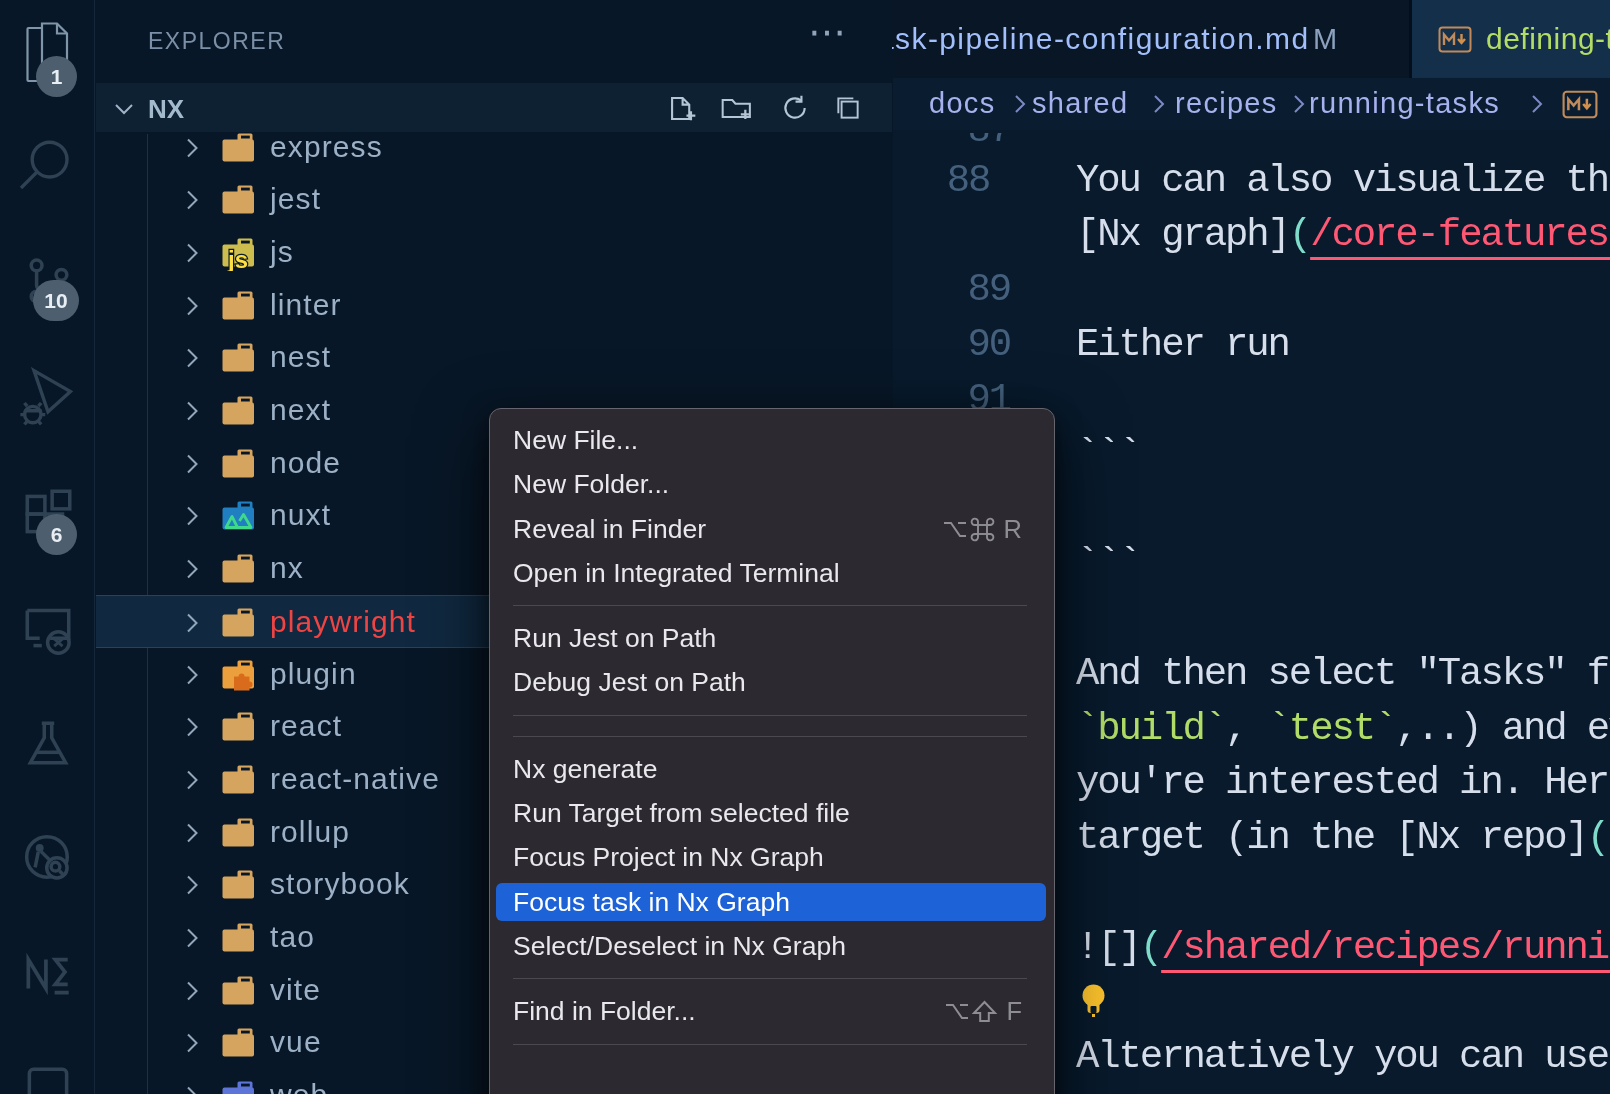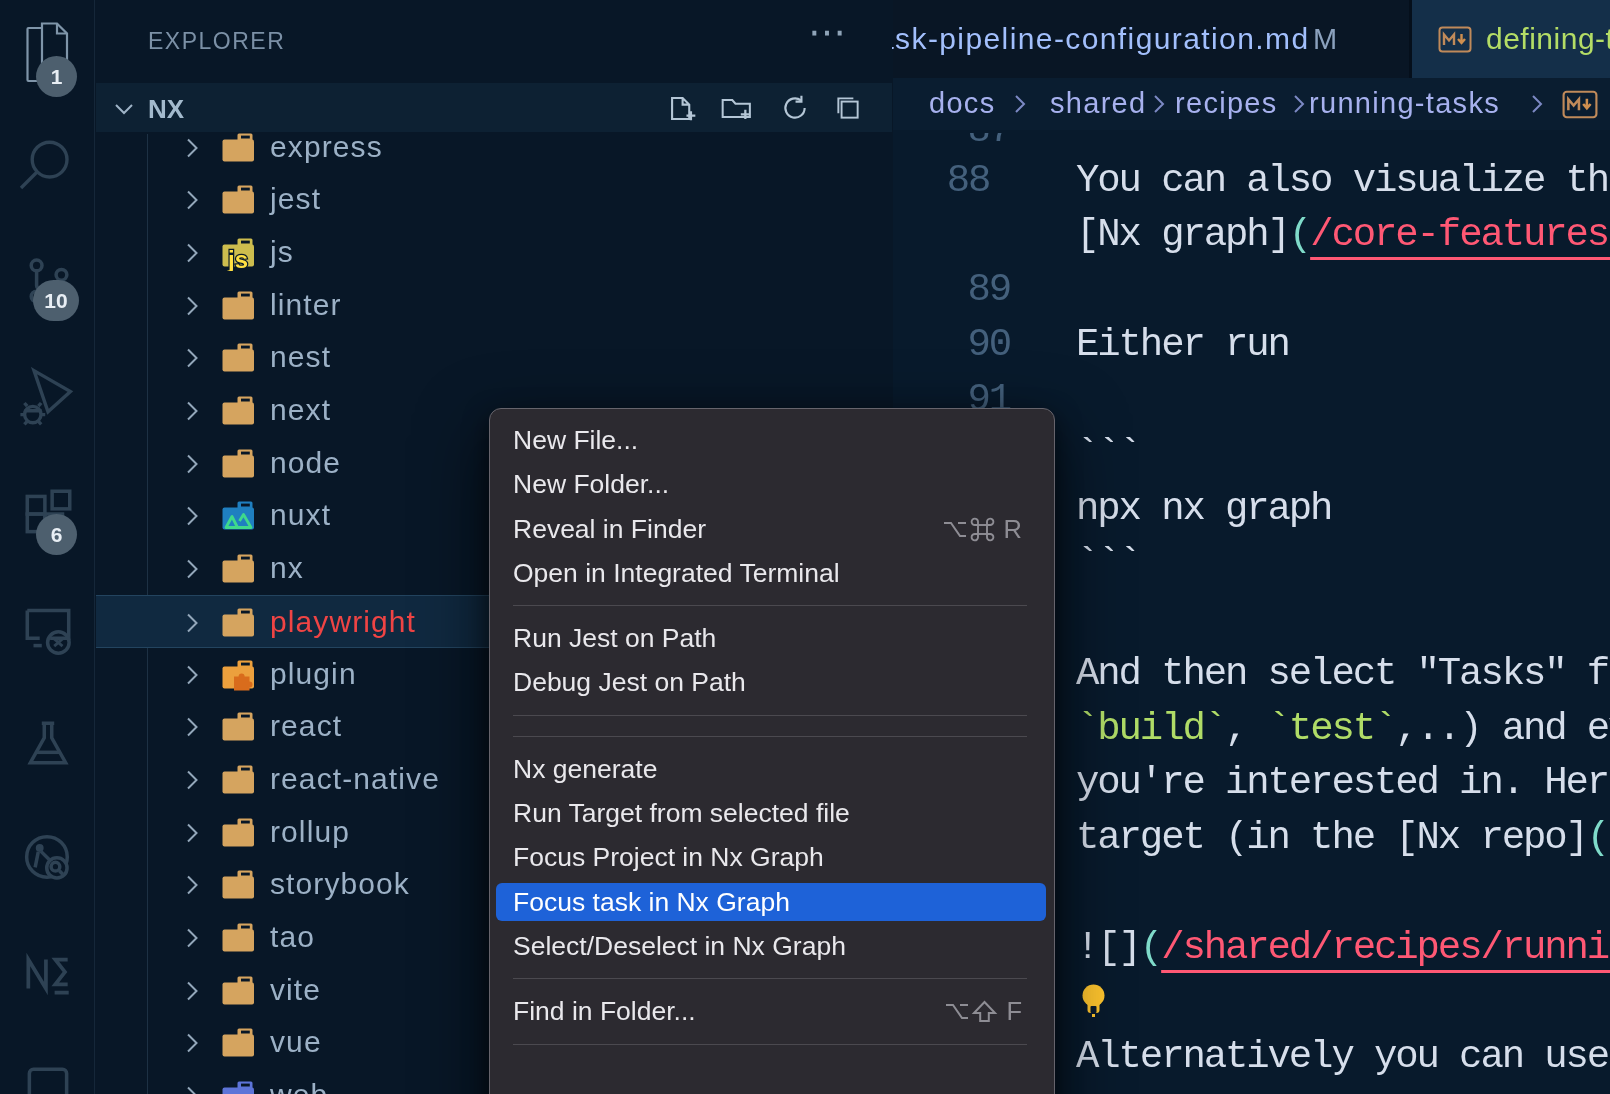--- a/index.html
+++ b/index.html
@@ -70,21 +70,21 @@
               <path d="M23.5 8 v8 M20 13 l3.5 4 l3.5 -4" stroke="#cf8f4f" stroke-width="2.4" fill="none"></path>
             </svg></span>
         <span class="t2text">defining-ta</span>
       </div>
     </div>
     <div id="crumbs">
       <span class="cseg" style="left:36px;">docs</span>
       <svg style="position:absolute; top:15px; left:117px;" width="20" height="22" viewBox="0 0 20 22" fill="none" stroke="#7c89c4" stroke-width="2">
           <path d="M6 3 l8 8 l-8 8"></path>
         </svg>
-      <span class="cseg" style="left:157px;">shared</span>
+      <span class="cseg" style="left:139px;">shared</span>
       <svg style="position:absolute; top:15px; left:256px;" width="20" height="22" viewBox="0 0 20 22" fill="none" stroke="#7c89c4" stroke-width="2">
           <path d="M6 3 l8 8 l-8 8"></path>
         </svg>
       <span class="cseg" style="left:282px;">recipes</span>
       <svg style="position:absolute; top:15px; left:396px;" width="20" height="22" viewBox="0 0 20 22" fill="none" stroke="#7c89c4" stroke-width="2">
           <path d="M6 3 l8 8 l-8 8"></path>
         </svg>
       <span class="cseg" style="left:416px;">running-tasks</span>
       <svg style="position:absolute; top:15px; left:634px;" width="20" height="22" viewBox="0 0 20 22" fill="none" stroke="#7c89c4" stroke-width="2">
           <path d="M6 3 l8 8 l-8 8"></path>
@@ -98,21 +98,20 @@
     <div id="code">
       <div class="lnum" style="top:-29.4px;">87</div>
       <div class="lnum" style="top:20.6px;text-align:center;">88</div>
       <div class="lnum" style="top:130.2px;">89</div>
       <div class="lnum" style="top:185.0px;">90</div>
       <div class="lnum" style="top:239.8px;">91</div>
       <div class="cline" style="top:20.6px;">You can also visualize the task graph</div>
       <div class="cline" style="top:75.4px;">[Nx graph]<span class="teal">(</span><span class="lnk">/core-features/explore-graph</span></div>
       <div class="cline" style="top:185.0px;">Either run</div>
       <div class="cline" style="top:294.6px;">```</div>
-      <div class="cline" style="top:349.4px;">npx nx graph</div>
       <div class="cline" style="top:404.2px;">```</div>
       <div class="cline" style="top:513.8px;">And then select "Tasks" from the dd</div>
       <div class="cline" style="top:568.6px;"><span class="grn">`build`</span>, <span class="grn">`test`</span>,..) and everything</div>
       <div class="cline" style="top:623.4px;">you're interested in. Here's an</div>
       <div class="cline" style="top:678.2px;">target (in the [Nx repo]<span class="teal">(</span></div>
       <div class="cline" style="top:787.8px;">![]<span class="teal">(</span><span class="lnk">/shared/recipes/running-tasks</span></div>
       <svg style="position:absolute; left:187px; top:851px;" width="27" height="34" viewBox="0 0 27 34">
           <circle cx="13.5" cy="11.5" r="11" fill="#ffc52e"></circle>
           <path d="M7.5 17 h12 v9 a3 3 0 0 1 -3 3 h-6 a3 3 0 0 1 -3 -3 z" fill="#ffc52e"></path>
           <rect x="10.5" y="22" width="6" height="7" rx="1" fill="#0a1b2d"></rect>

